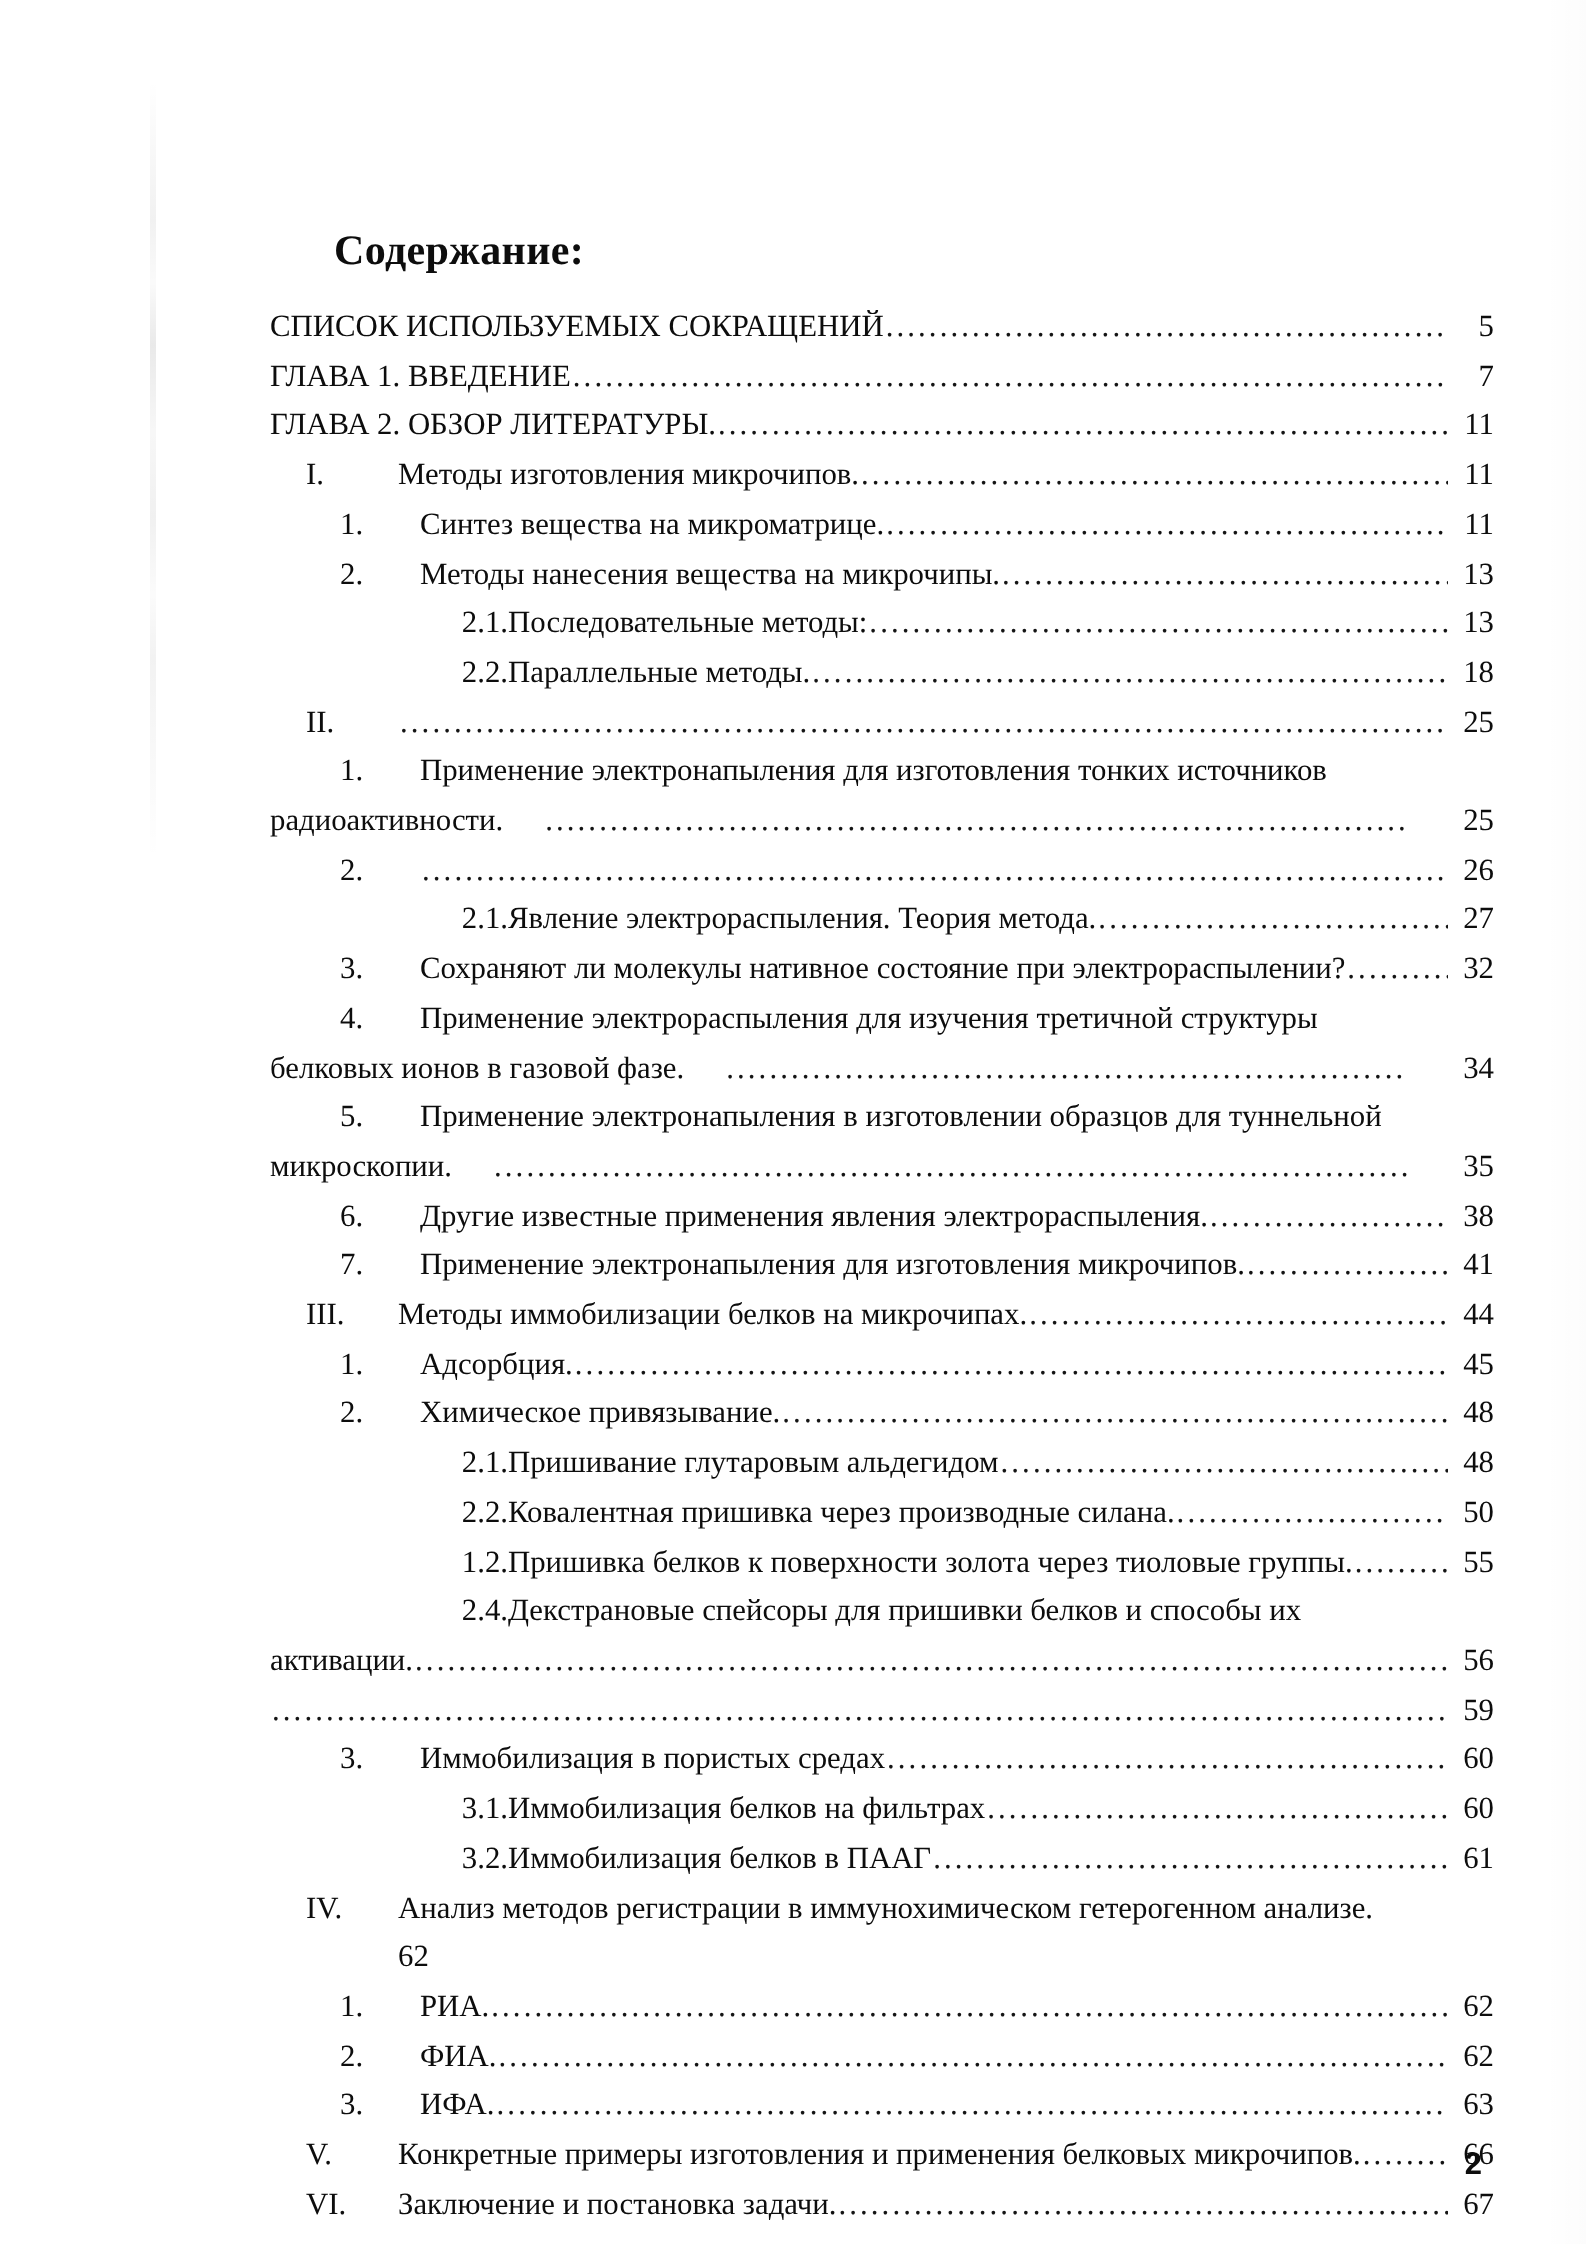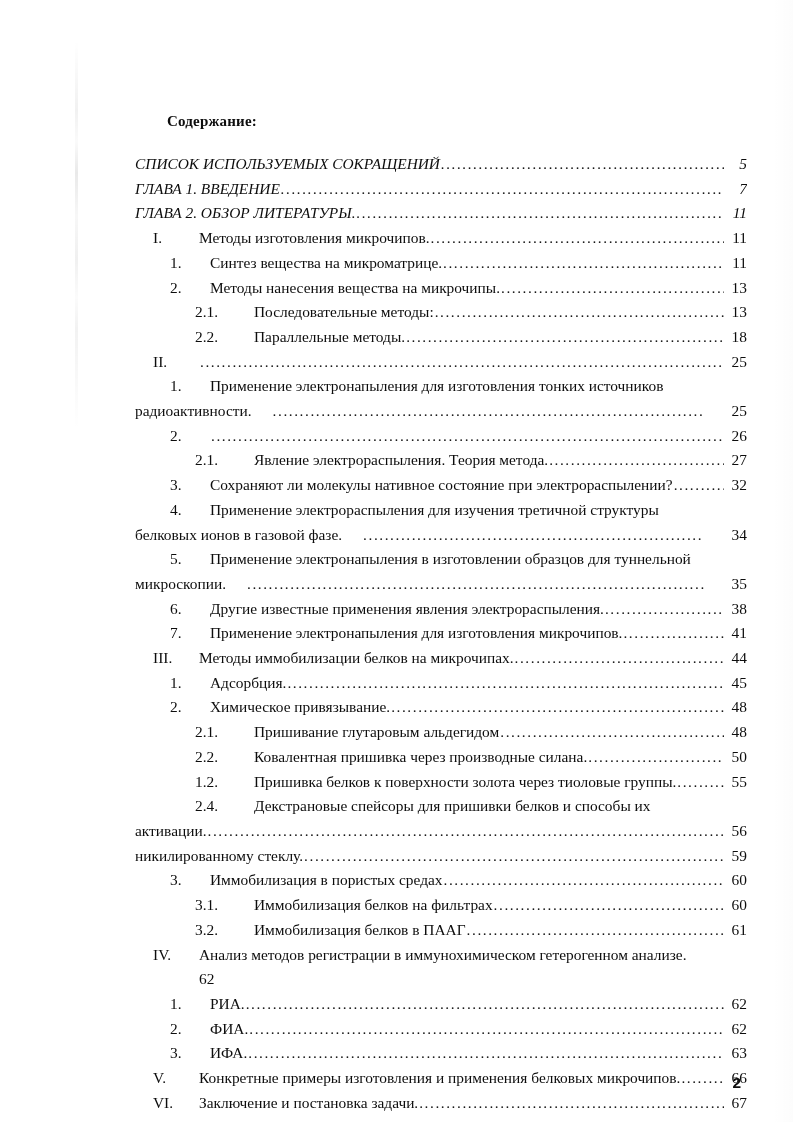--- a/index.html
+++ b/index.html
@@ -51,21 +51,21 @@
     top: 0;
     width: 793px;
     height: 1122px;
   }
 
   .toc-heading {
     position: absolute;
     left: 167px;
     top: 113px;
     font-weight: bold;
-    font-size: 15px;
+    font-size: 21px;
     letter-spacing: 0.2px;
   }
 
   .toc {
     position: absolute;
     left: 135px;
     top: 152px;
     width: 612px;
   }
 
@@ -128,30 +128,30 @@
   }
   .entry.wrapped .tail-line {
     display: flex;
     align-items: baseline;
     white-space: nowrap;
     margin-left: 0px;
   }
 
   
   .lvl0 .num { width: 0px; }
-  .lvl0 { padding-left: 0px; font-style: italic; }
+  .lvl0 { padding-left: 0px; }
 
   .lvl1 { padding-left: 18px; }
   .lvl1 > .num, .lvl1 .lead-line > .num { width: 46px; }
 
   .lvl2 { padding-left: 35px; }
   .lvl2 > .num, .lvl2 .lead-line > .num { width: 40px; }
 
   .lvl3 { padding-left: 60px; }
-  .lvl3 > .num, .lvl3 .lead-line > .num { width: 59px; }
+  .lvl3 > .num, .lvl3 .lead-line > .num { width: 59px; text-align: right; }
   .lvl2.wrapped { padding-left: 35px; }
   .lvl2.wrapped .tail-line { margin-left: -35px; gap: 20px; }
   .lvl3.wrapped { padding-left: 60px; }
   .lvl3.wrapped .tail-line { margin-left: -60px; }
 
   
   .entry.nodots {
     display: block;
     white-space: normal;
   }
@@ -373,21 +373,20 @@
       <div class="entry lvl3 wrapped">
         <span class="lead-line"><span class="num">2.4.</span><span class="title">Декстрановые спейсоры для пришивки белков и способы их</span></span>
         <span class="tail-line">
           <span class="title">активации.</span>
           <span class="leader">..........................................................................................................................................................</span>
           <span class="pageno">56</span>
         </span>
       </div>
       <div class="entry lvl3 wrapped">
         <span class="tail-line">
-          <span class="title">никилированному стеклу.</span>
           <span class="leader">..........................................................................................................................................................</span>
           <span class="pageno">59</span>
         </span>
       </div>
       <div class="entry lvl2">
         <span class="num">3.</span>
         <span class="body-wrap">
           <span class="title">Иммобилизация в пористых средах</span>
           <span class="leader">..........................................................................................................................................................</span>
           <span class="pageno">60</span>

